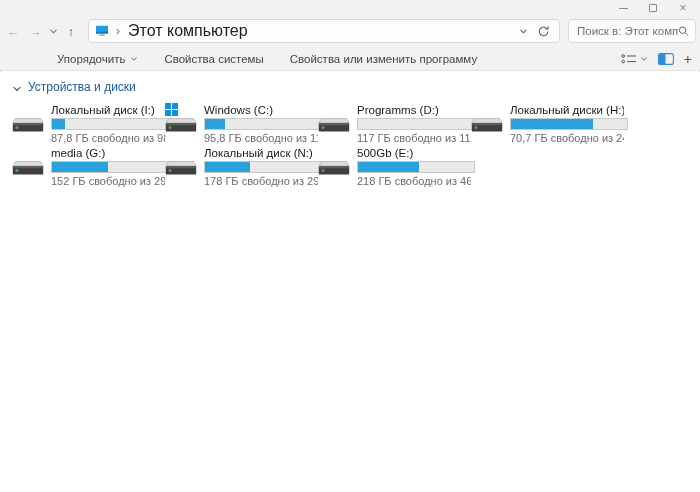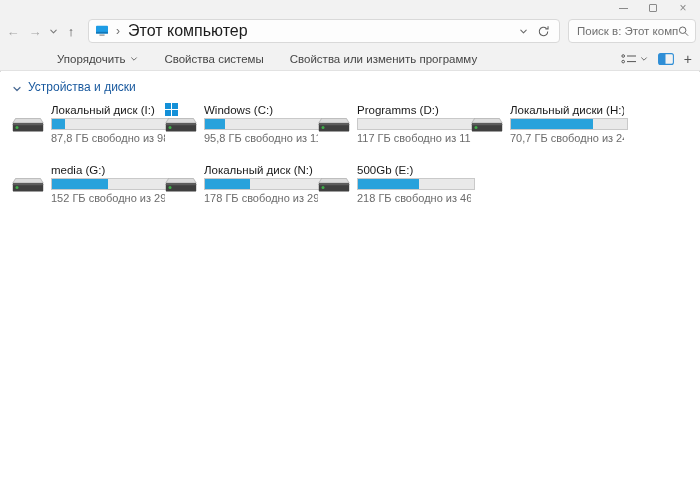--- a/index.html
+++ b/index.html
@@ -36,21 +36,21 @@
   
   .toolbar { position:absolute; top:46px; left:0; right:0; height:25px; display:flex; align-items:center; padding:0 8px 0 6px;margin-left:44px; }
   .tb-item { display:flex; align-items:center; gap:5px; font-size:11.5px; color:#454545; padding:3px 7px; border-radius:3px; white-space:nowrap; margin-right:12px; }
   .tb-right { margin-left:auto; display:flex; align-items:center; gap:10px; }
   .tb-icon-btn { display:flex; align-items:center; gap:3px; color:#555; }
   .plus-glyph { font-size:14px; color:#555; line-height:1; }
 
   
   .content { position:absolute; top:72px; left:0; right:0; bottom:0; background:#fff; padding:6px 0 0 10px; }
   .section-header { display:flex; align-items:flex-end; gap:6px; color:#19599e; font-size:12px; margin:2px 0 9px 2px; }
-  .drives-grid { display:grid; grid-template-columns:repeat(4,153px); row-gap:20px; margin-left:2px; }
+  .drives-grid { display:grid; grid-template-columns:repeat(4,153px); row-gap:3px; margin-left:2px; }
   .tile { display:flex; height:40px; padding-top:1px; border-radius:3px; }
   .tile-icon { position:relative; width:32px; flex:0 0 32px; margin-right:7px; }
   .drive-svg { position:absolute; left:0; top:11px; }
   .winlogo-svg { position:absolute; left:0; top:-1px; }
   .tile-info { flex:1; min-width:0; }
   .drive-name { font-size:11.5px; color:#191919; white-space:nowrap; overflow:hidden; line-height:13px; }
   .drive-bar { height:12px; width:118px; background:#e9e9e9; border:1px solid #c9c9c9; margin:1px 0 2px; }
   .drive-fill { height:100%; background:#28a2dc; }
   .drive-free { font-size:11px; color:#6b6b6b; white-space:nowrap; overflow:hidden; line-height:13px; }
 </style>

